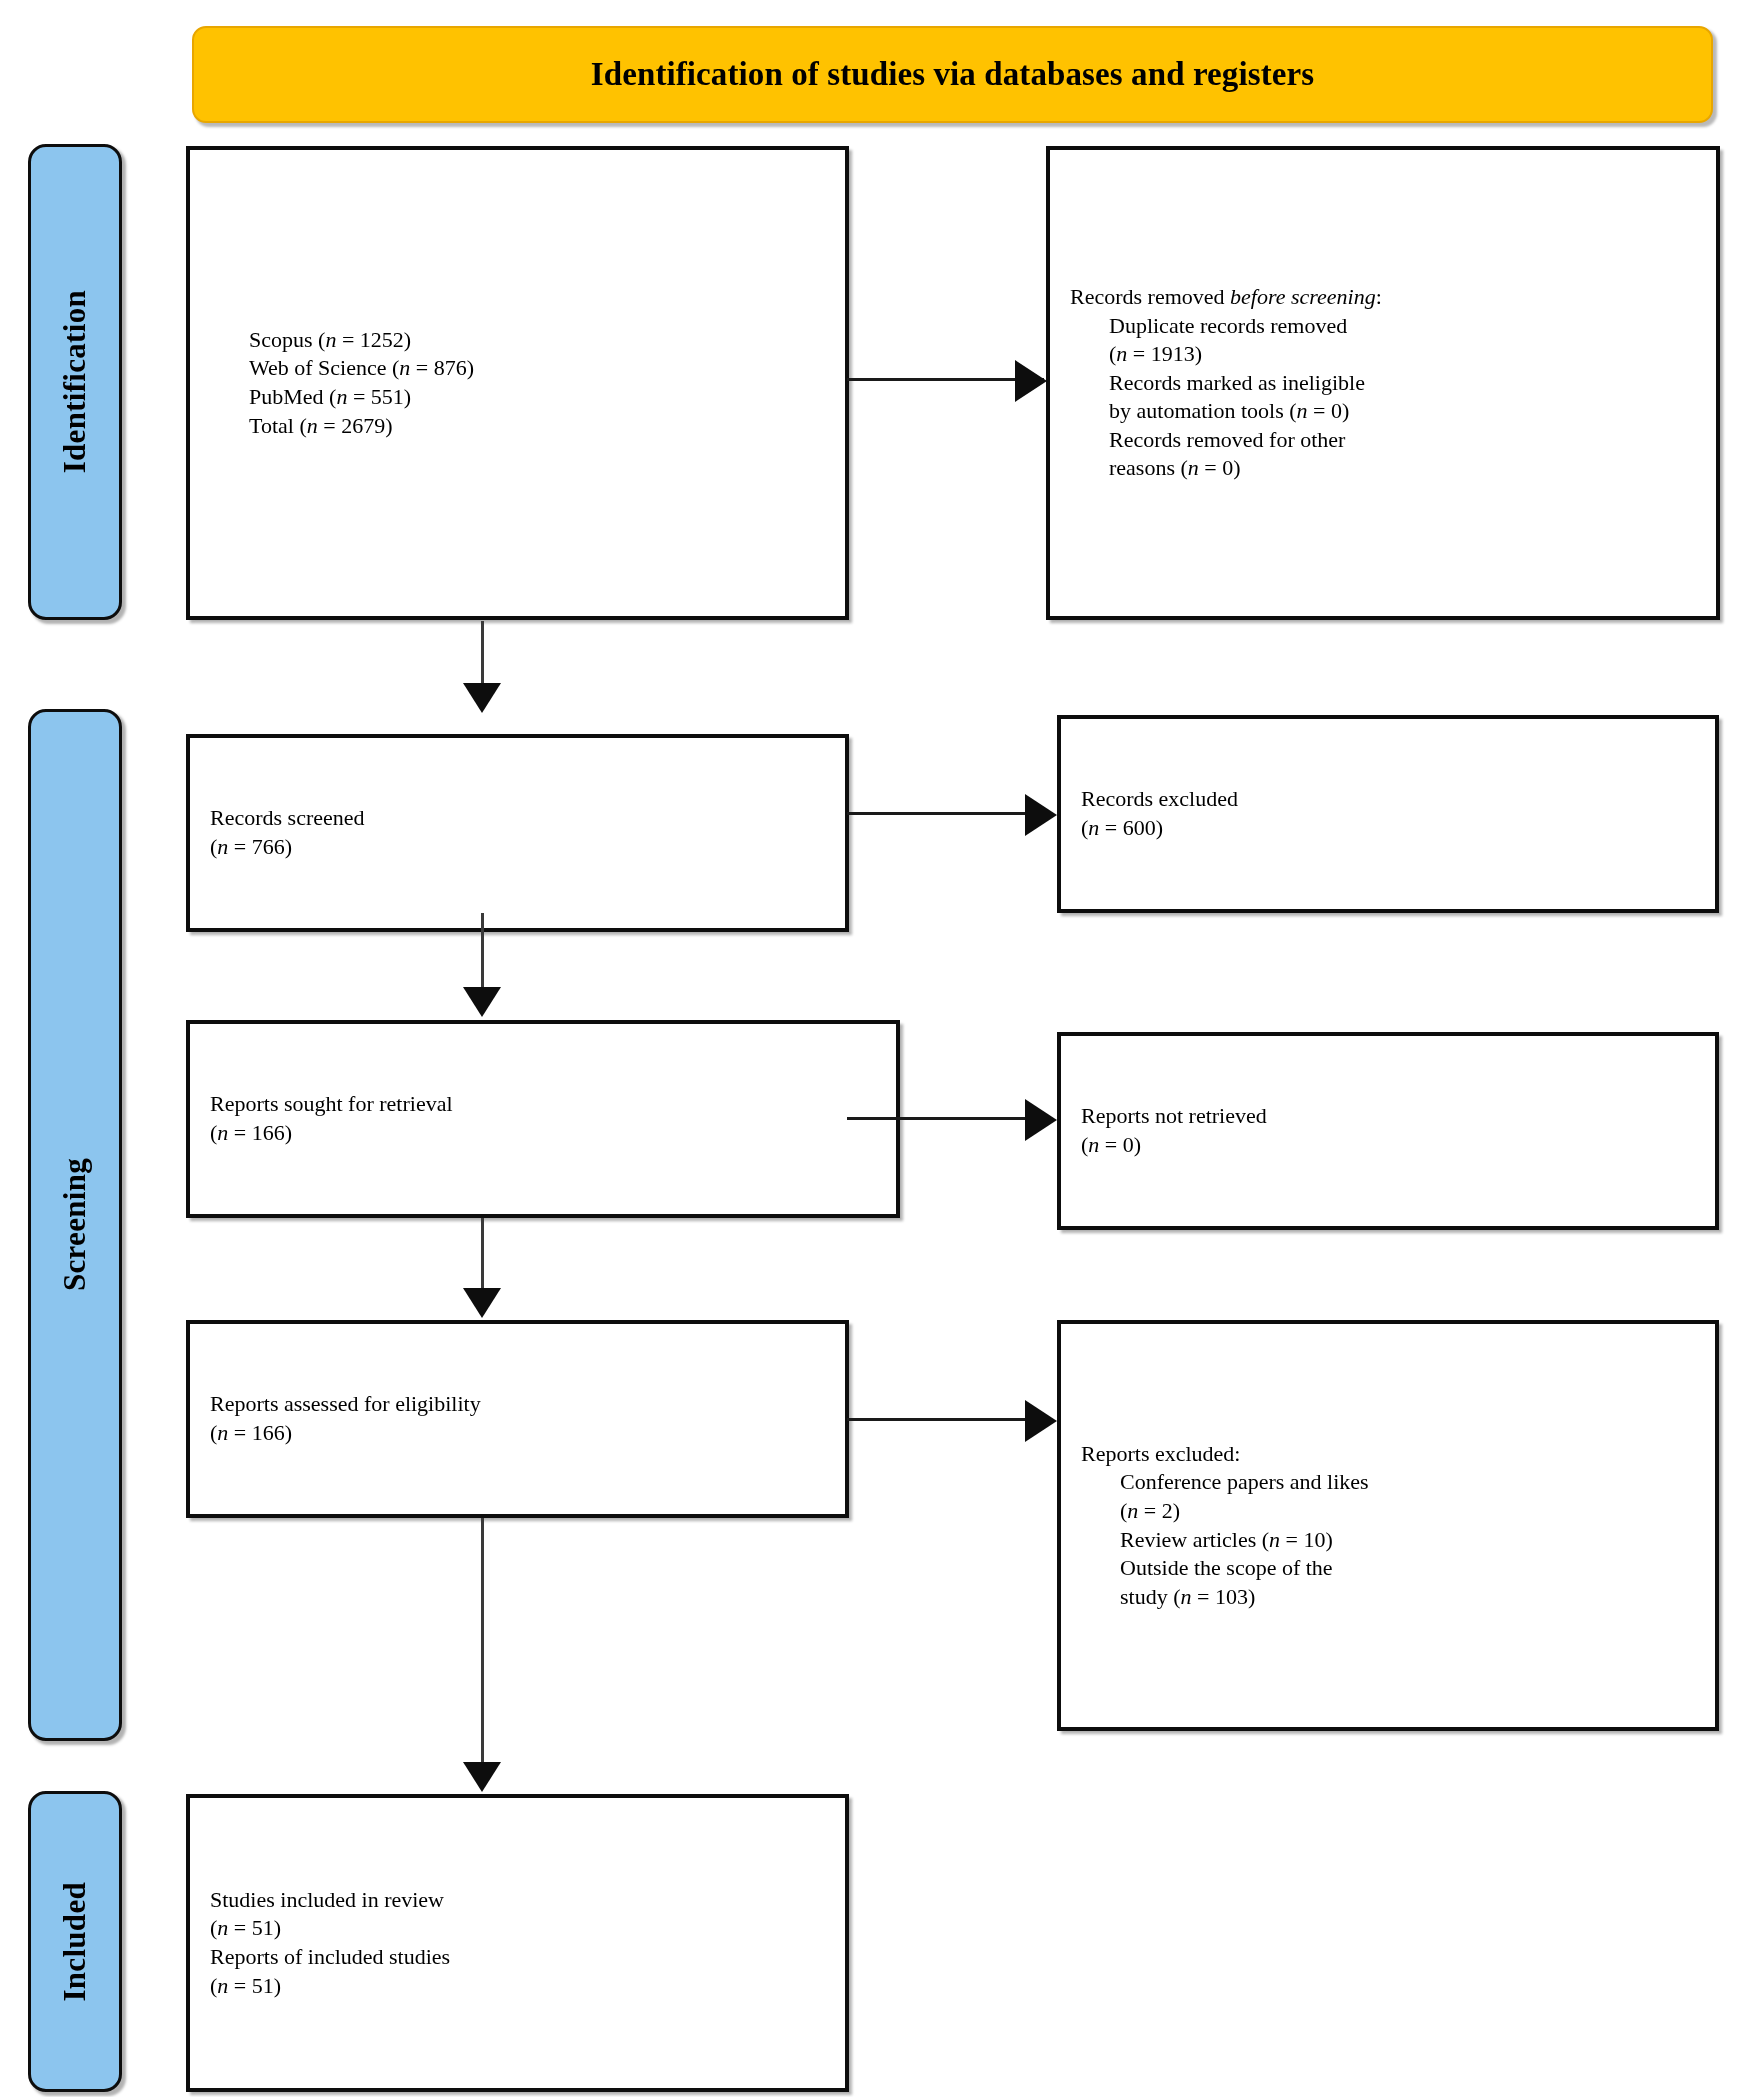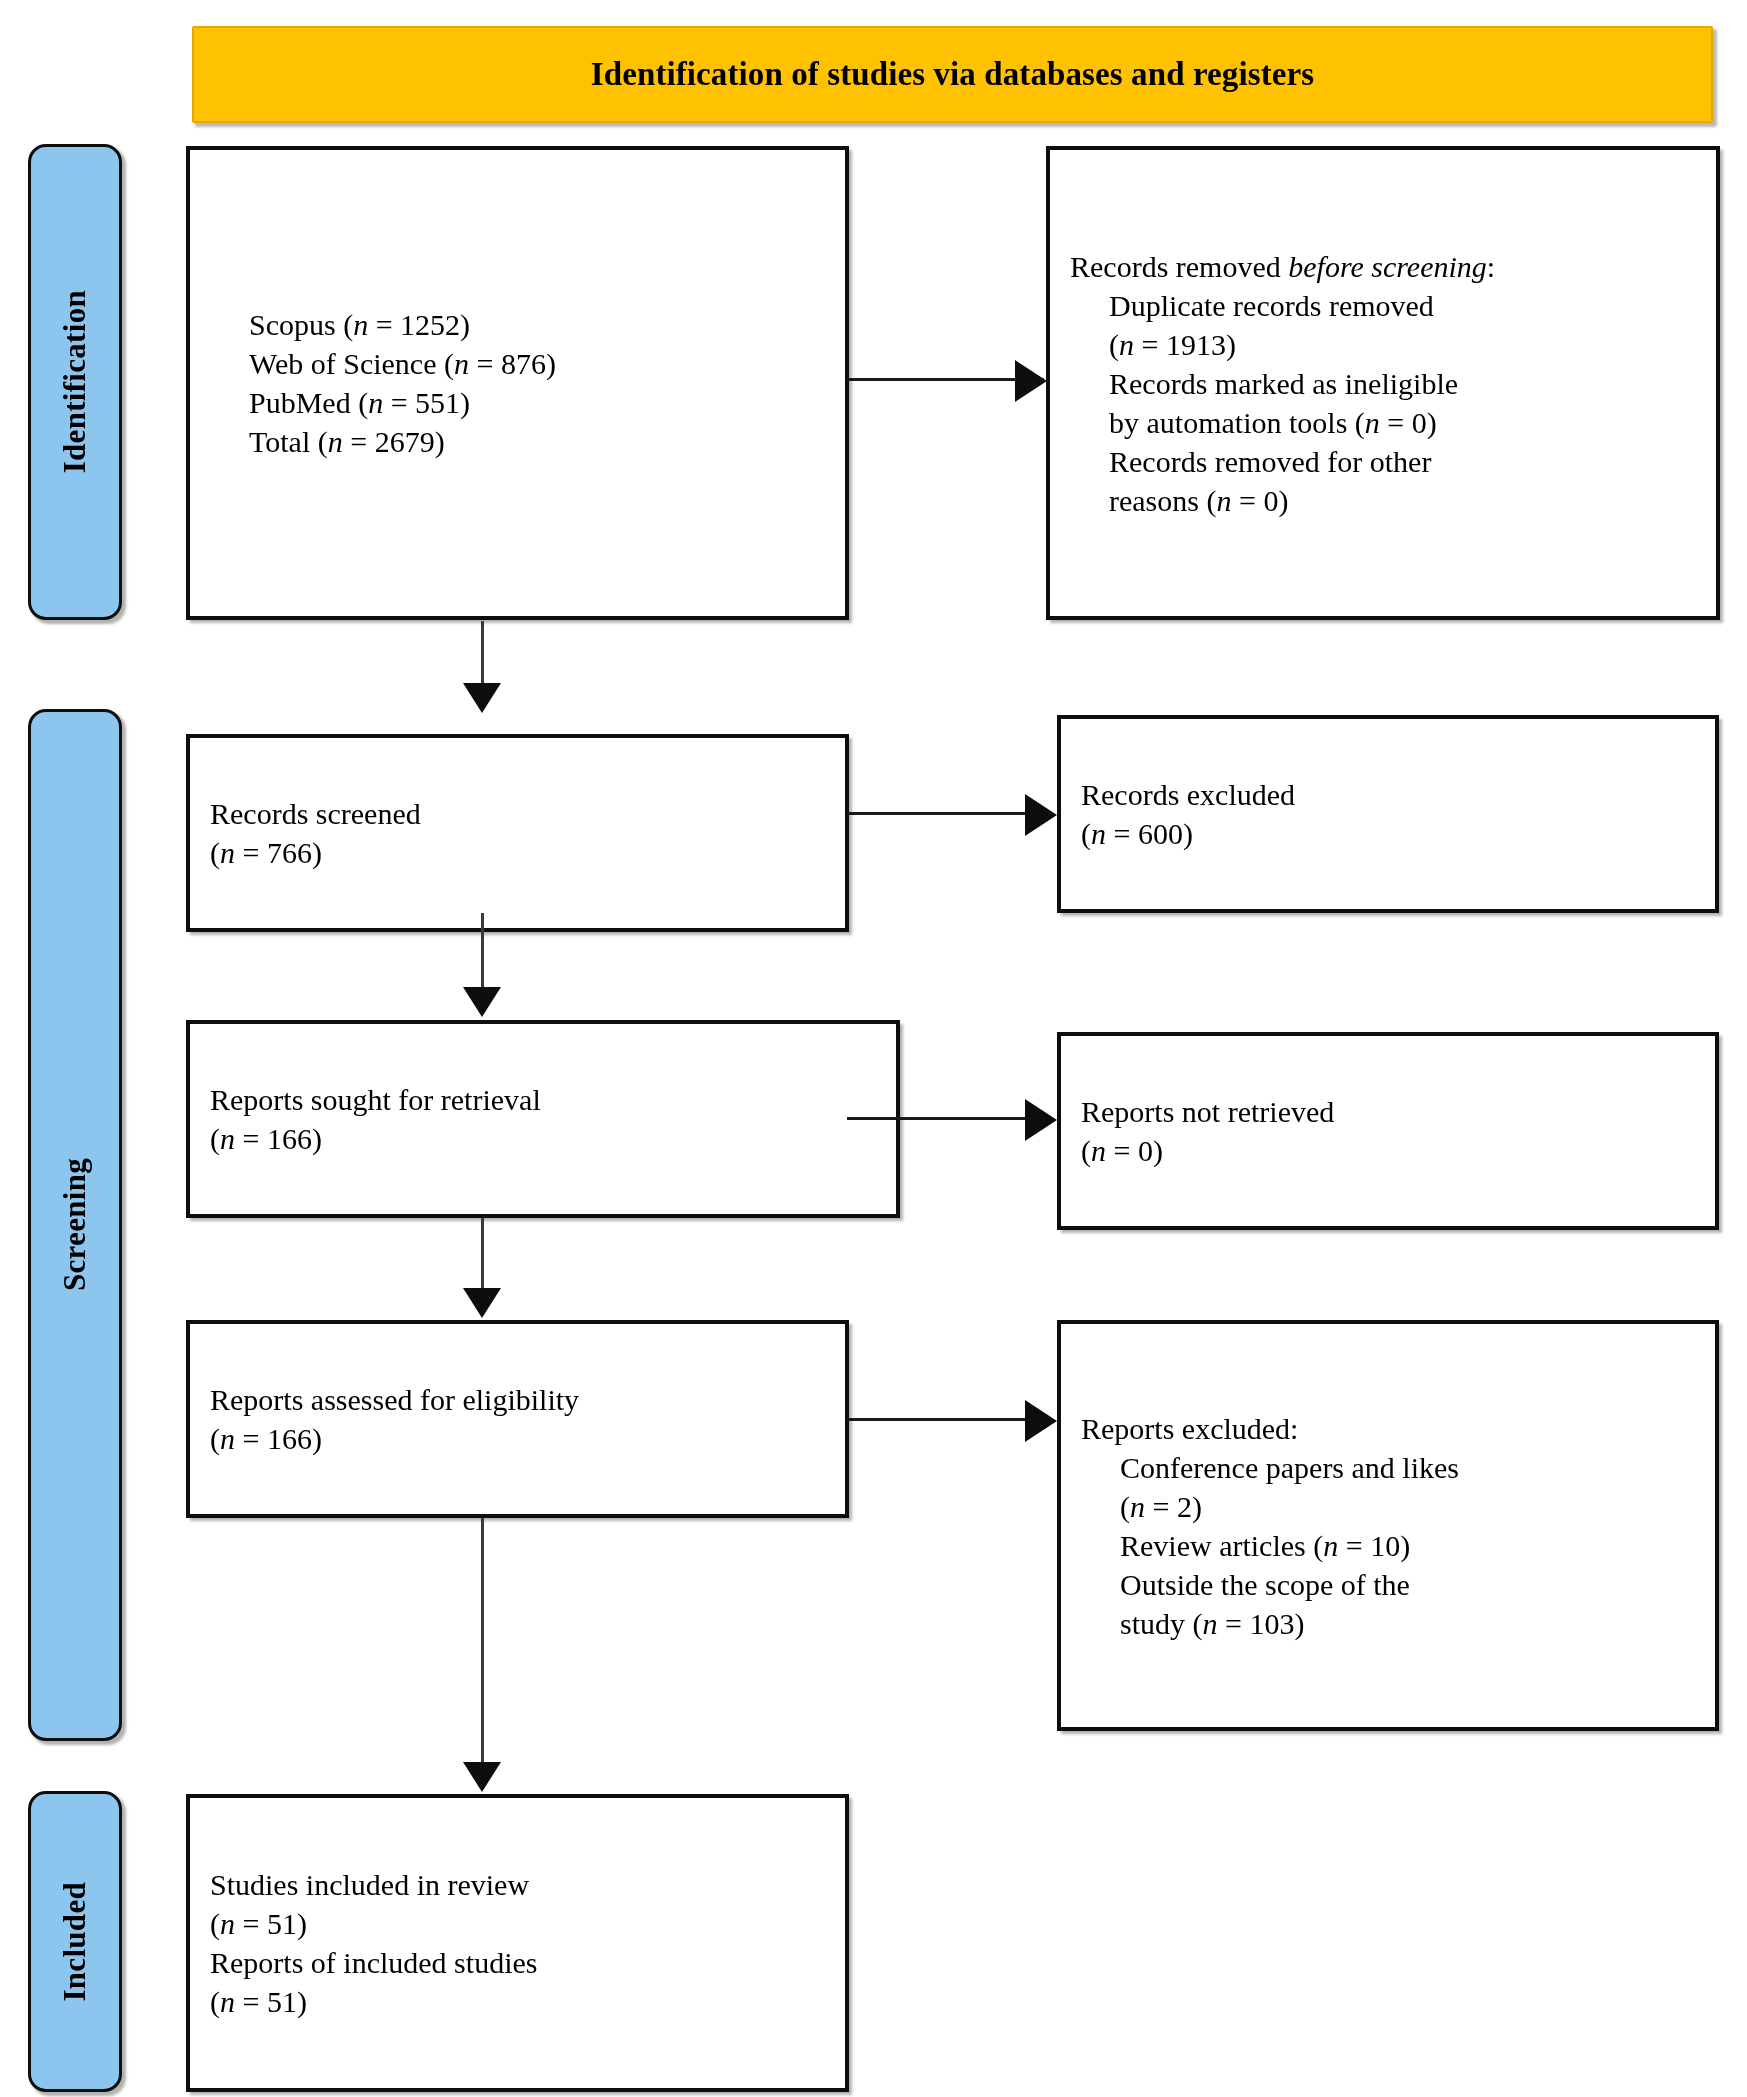--- a/index.html
+++ b/index.html
@@ -22,21 +22,21 @@
 
   
   .banner {
     position: absolute;
     left: 192px;
     top: 25.6px;
     width: 1521px;
     height: 97px;
     background: #FFC200;
     border: 2.7px solid #E8A600;
-    border-radius: 2px;
+    border-radius: 14px;
     box-sizing: border-box;
     display: flex;
     align-items: center;
     justify-content: center;
     box-shadow: 3.2px 3.2px 2.7px rgba(0,0,0,0.28);
   }
   .banner-title {
     font-size: 33px;
     font-weight: bold;
     color: #000000;
@@ -80,21 +80,21 @@
     box-sizing: border-box;
     box-shadow: 3.7px 3.7px 2.7px rgba(0,0,0,0.30);
     display: flex;
     flex-direction: column;
     justify-content: center;
   }
   .box-inner {
     padding: 0 20px;
   }
   .line {
-    font-size: 30px;
+    font-size: 22px;
     color: #000000;
     line-height: 1.30;
     white-space: nowrap;
   }
   .line.indent { padding-left: 39px; }
   .line.hang   { padding-left: 39px; }
   .ital { font-style: italic; }
   .nvar { font-style: italic; }
 
   

